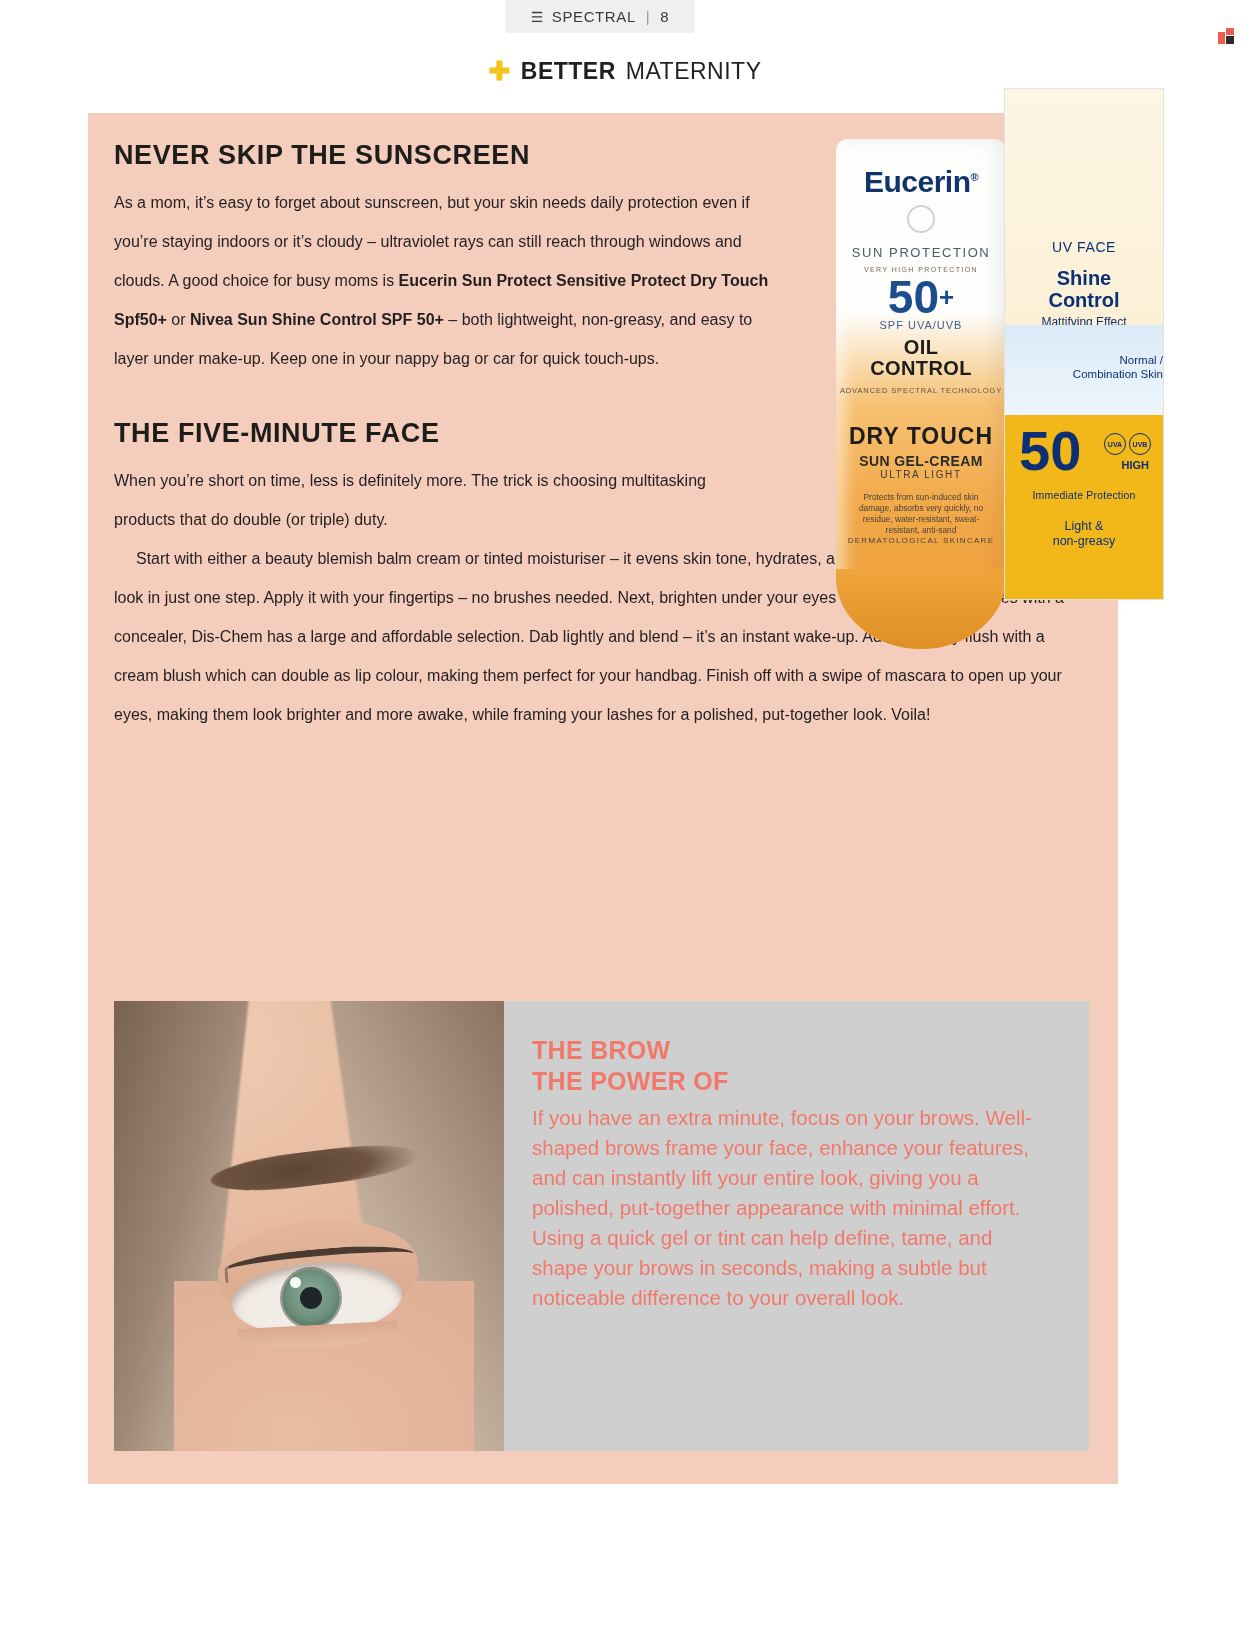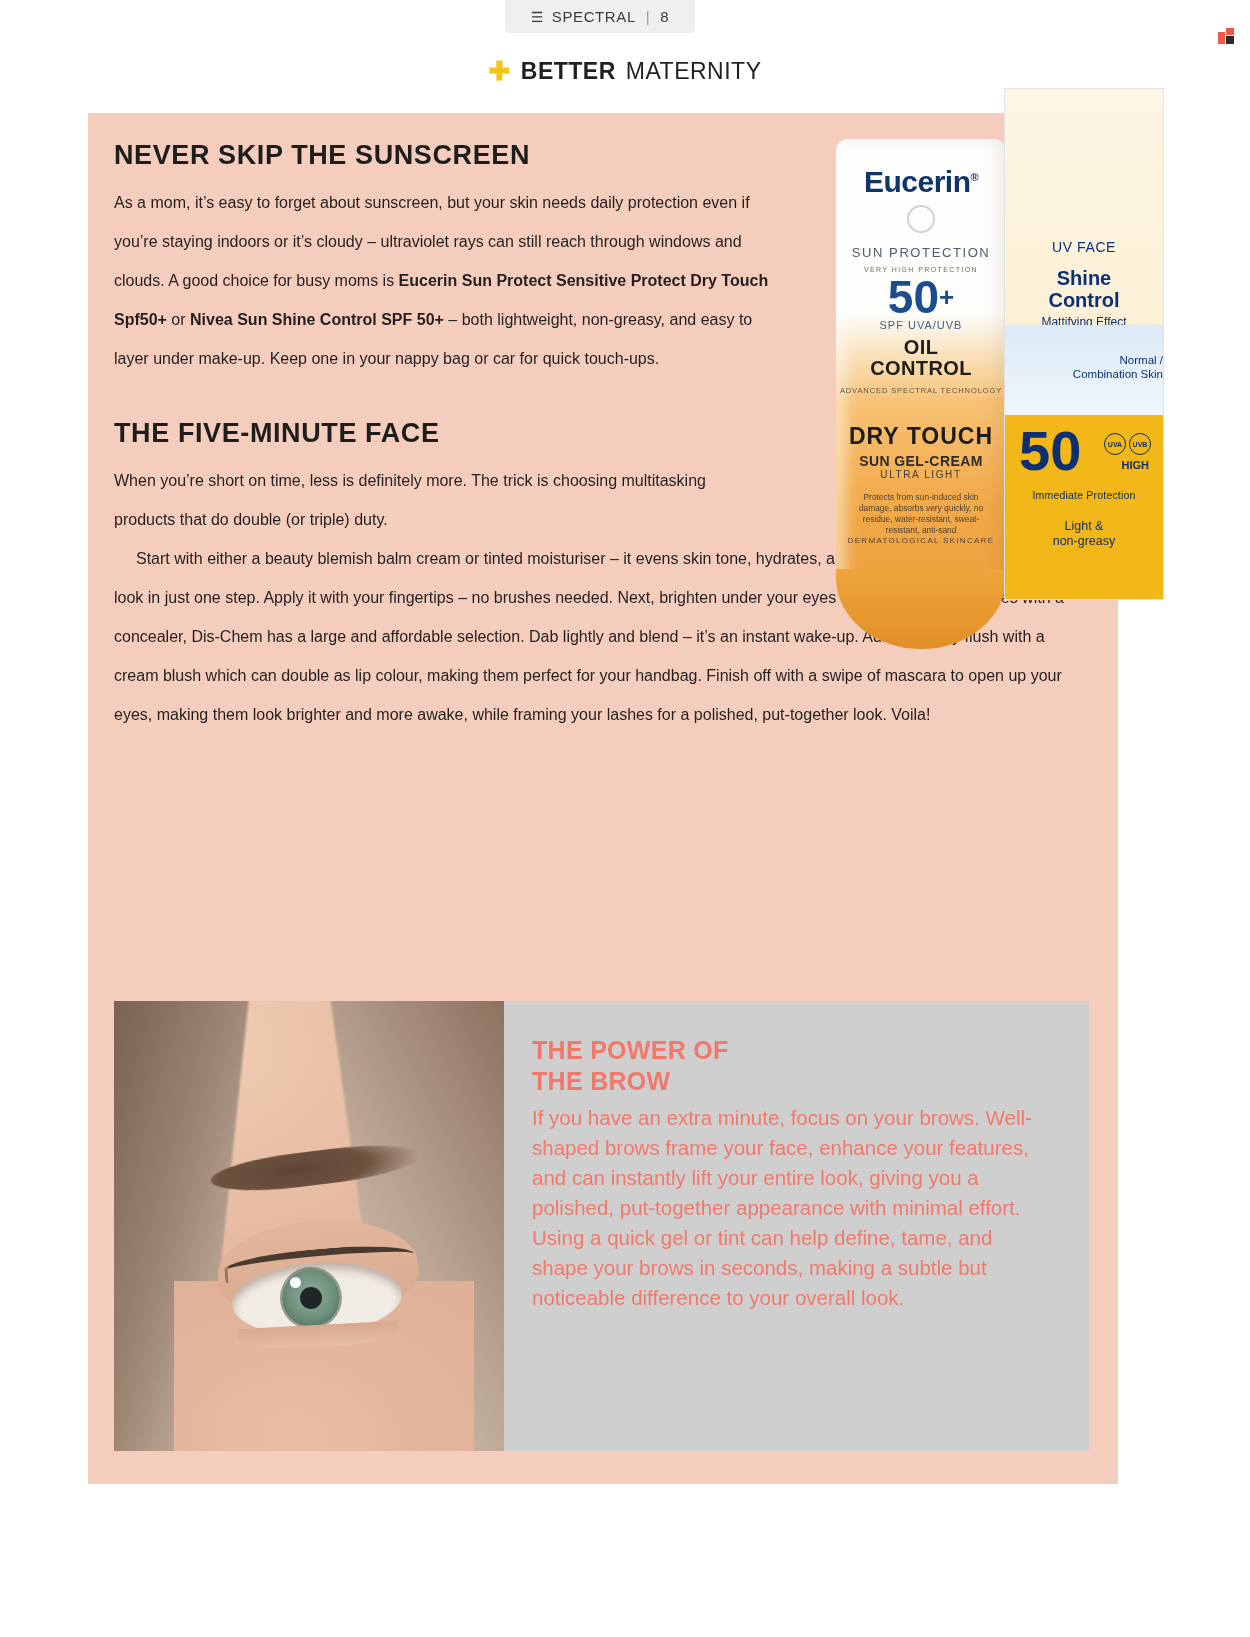--- a/index.html
+++ b/index.html
@@ -351,18 +351,18 @@
     <div class="lid"></div>
     <div class="eyewhite"></div>
     <div class="iris"></div>
     <div class="pupil"></div>
     <div class="glint"></div>
     <div class="lash"></div>
     <div class="lowlid"></div>
   </div>
   <div class="fbox">
     <h3>
+      <div>THE BROW</div>
       <div>THE POWER OF</div>
-      <div>THE BROW</div>
     </h3>
     <p>If you have an extra minute, focus on your brows. Well-shaped brows frame your face, enhance your features, and can instantly lift your entire look, giving you a polished, put-together appearance with minimal effort. Using a quick gel or tint can help define, tame, and shape your brows in seconds, making a subtle but noticeable difference to your overall look.</p>
   </div>
 </div>
 
 </body></html>

